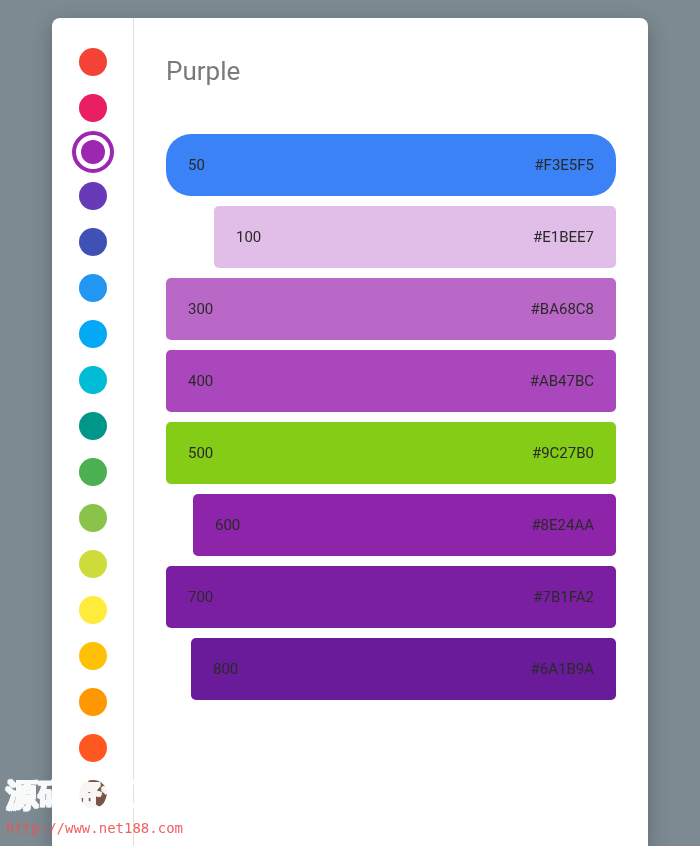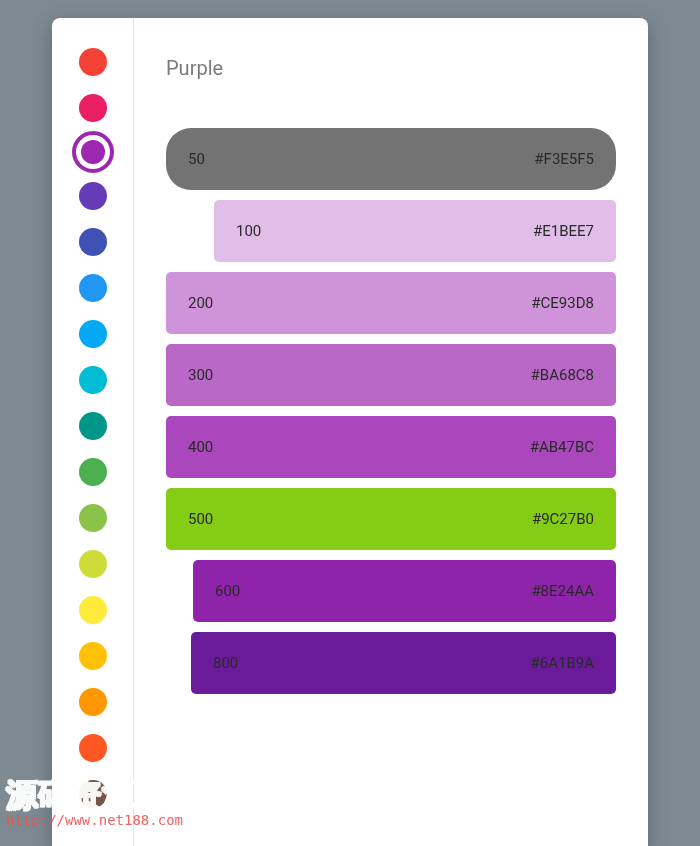--- a/index.html
+++ b/index.html
@@ -59,21 +59,21 @@
       border-radius: 50%;
       border: 4px solid var(--sel-color);
       box-sizing: border-box;
     }
     .content {
       flex: 1;
       padding: 38px 32px 0 32px;
       overflow: hidden;
     }
     .title {
-      font-size: 20px;
+      font-size: 26px;
       color: #7a7a7a;
       font-weight: 400;
       margin-bottom: 48px;
     }
     .shades {
       display: flex;
       flex-direction: column;
       gap: 10px;
     }
     .shade-row {
@@ -99,21 +99,21 @@
       color: #ffffff;
       font-size: 32px;
       font-weight: 700;
       font-family: "SimSun", "STSong", serif;
       text-shadow: -1px -1px 0 #fff, 1px -1px 0 #fff, -1px 1px 0 #fff, 1px 1px 0 #fff;
       opacity: 0.95;
       pointer-events: none;
     }
     .watermark-url {
       position: absolute;
-      bottom: 18px;
+      bottom: 10px;
       left: 6px;
       color: #f15050;
       font-size: 14px;
       font-family: monospace;
       opacity: 0.9;
       pointer-events: none;
     }
   </style>
 </head>
 <body>
@@ -134,48 +134,48 @@
       <div class="swatch-dot" style="background: rgb(205, 220, 57);"></div>
       <div class="swatch-dot" style="background: rgb(255, 235, 59);"></div>
       <div class="swatch-dot" style="background: rgb(255, 193, 7);"></div>
       <div class="swatch-dot" style="background: rgb(255, 152, 0);"></div>
       <div class="swatch-dot" style="background: rgb(255, 87, 34);"></div>
       <div class="swatch-dot" style="background: rgb(121, 85, 72);"></div>
     </div>
   <div class="content">
     <h1 class="title">Purple</h1>
     <div class="shades">
-        <div class="shade-row" style="background: #737373; border-radius: 25px;">
+        <div class="shade-row" style="background: #3b82f6; border-radius: 25px;">
           <span class="shade-level">50</span>
           <span class="shade-hex">#F3E5F5</span>
         </div>
         <div class="shade-row" style="background: rgb(225, 190, 231); margin-left: 48px;">
           <span class="shade-level">100</span>
           <span class="shade-hex">#E1BEE7</span>
-        </div>
-        <div class="shade-row" style="background: rgb(206, 147, 216);">
-          <span class="shade-level">200</span>
-          <span class="shade-hex">#CE93D8</span>
         </div>
         <div class="shade-row" style="background: rgb(186, 104, 200);">
           <span class="shade-level">300</span>
           <span class="shade-hex">#BA68C8</span>
         </div>
         <div class="shade-row" style="background: rgb(171, 71, 188); gap: 38px;">
           <span class="shade-level">400</span>
           <span class="shade-hex">#AB47BC</span>
         </div>
         <div class="shade-row" style="background: #84cc16;">
           <span class="shade-level">500</span>
           <span class="shade-hex">#9C27B0</span>
         </div>
         <div class="shade-row" style="background: rgb(142, 36, 170); margin-left: 27px;">
           <span class="shade-level">600</span>
           <span class="shade-hex">#8E24AA</span>
         </div>
+        <div class="shade-row" style="background: rgb(123, 31, 162);">
+          <span class="shade-level">700</span>
+          <span class="shade-hex">#7B1FA2</span>
+        </div>
         <div class="shade-row" style="background: rgb(106, 27, 154); margin-left: 25px;">
           <span class="shade-level">800</span>
           <span class="shade-hex">#6A1B9A</span>
         </div>
       </div>
   </div>
 </div>
 
 <div class="watermark-text">源码资源网</div>
 <div class="watermark-url">http://www.net188.com</div>

